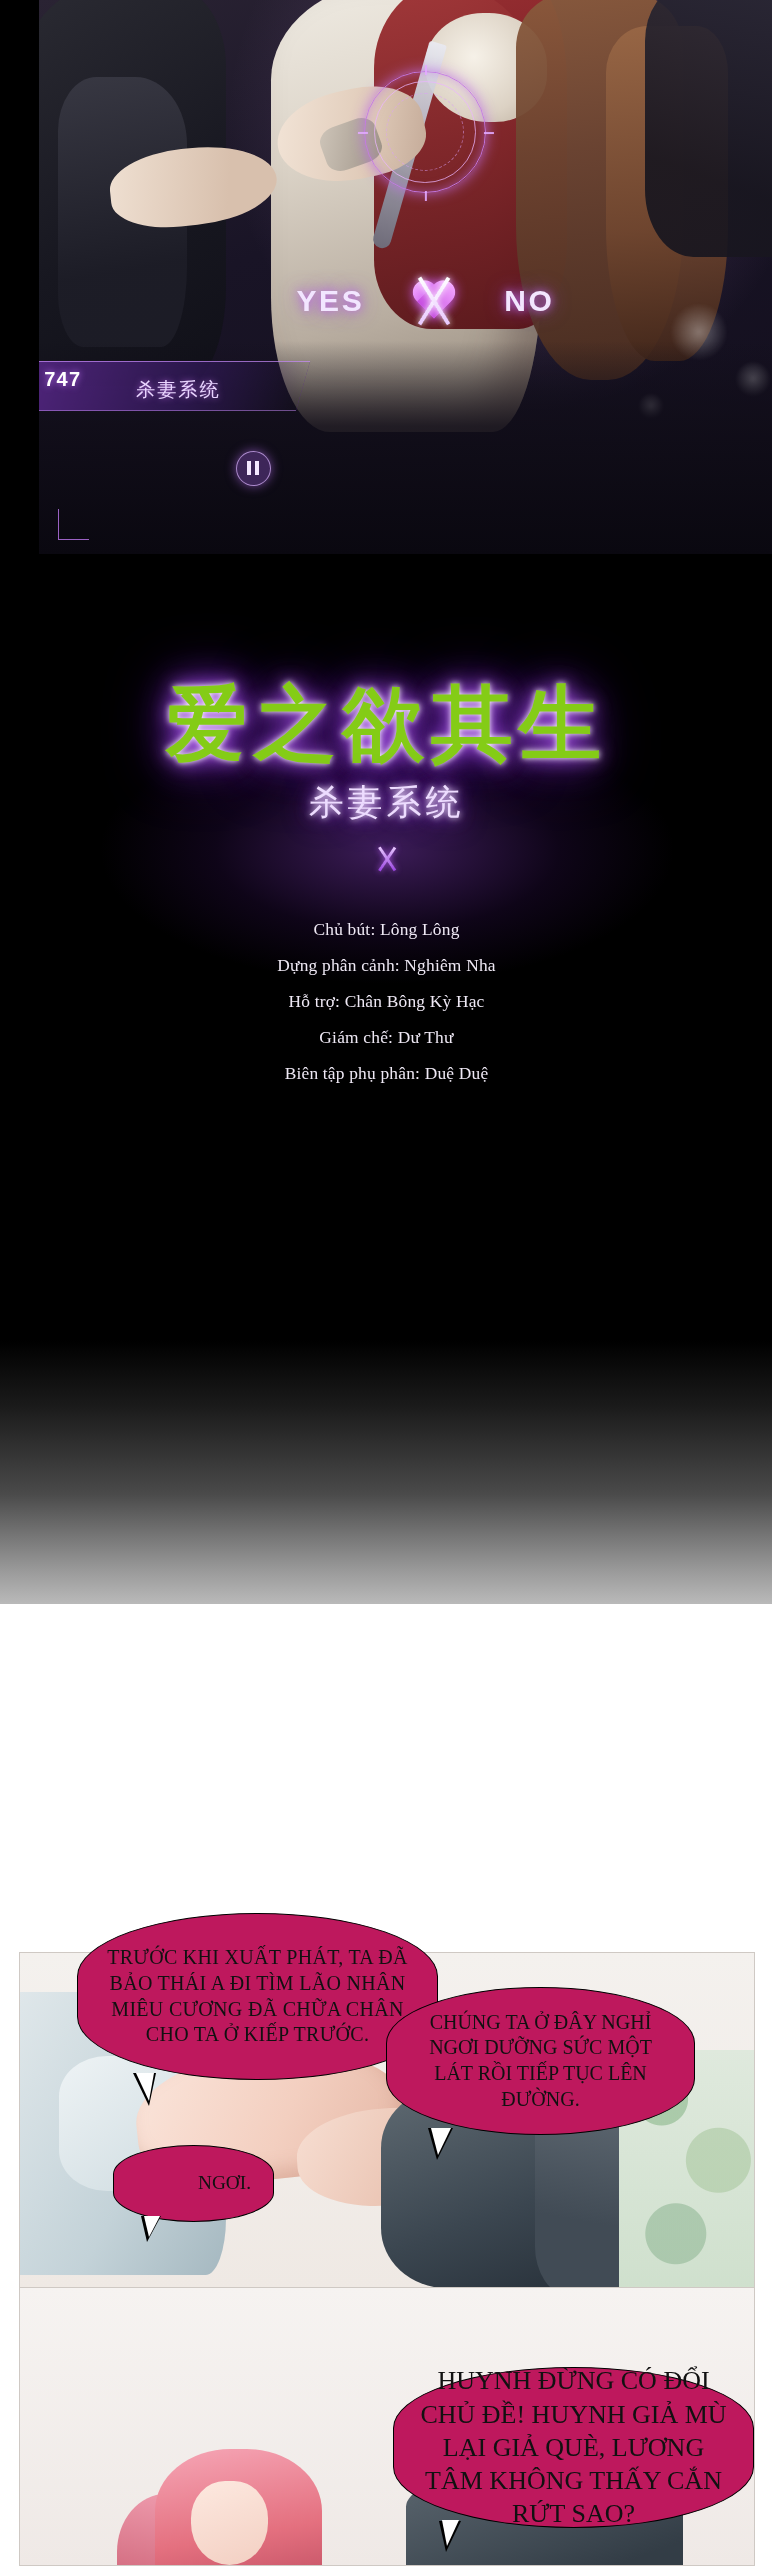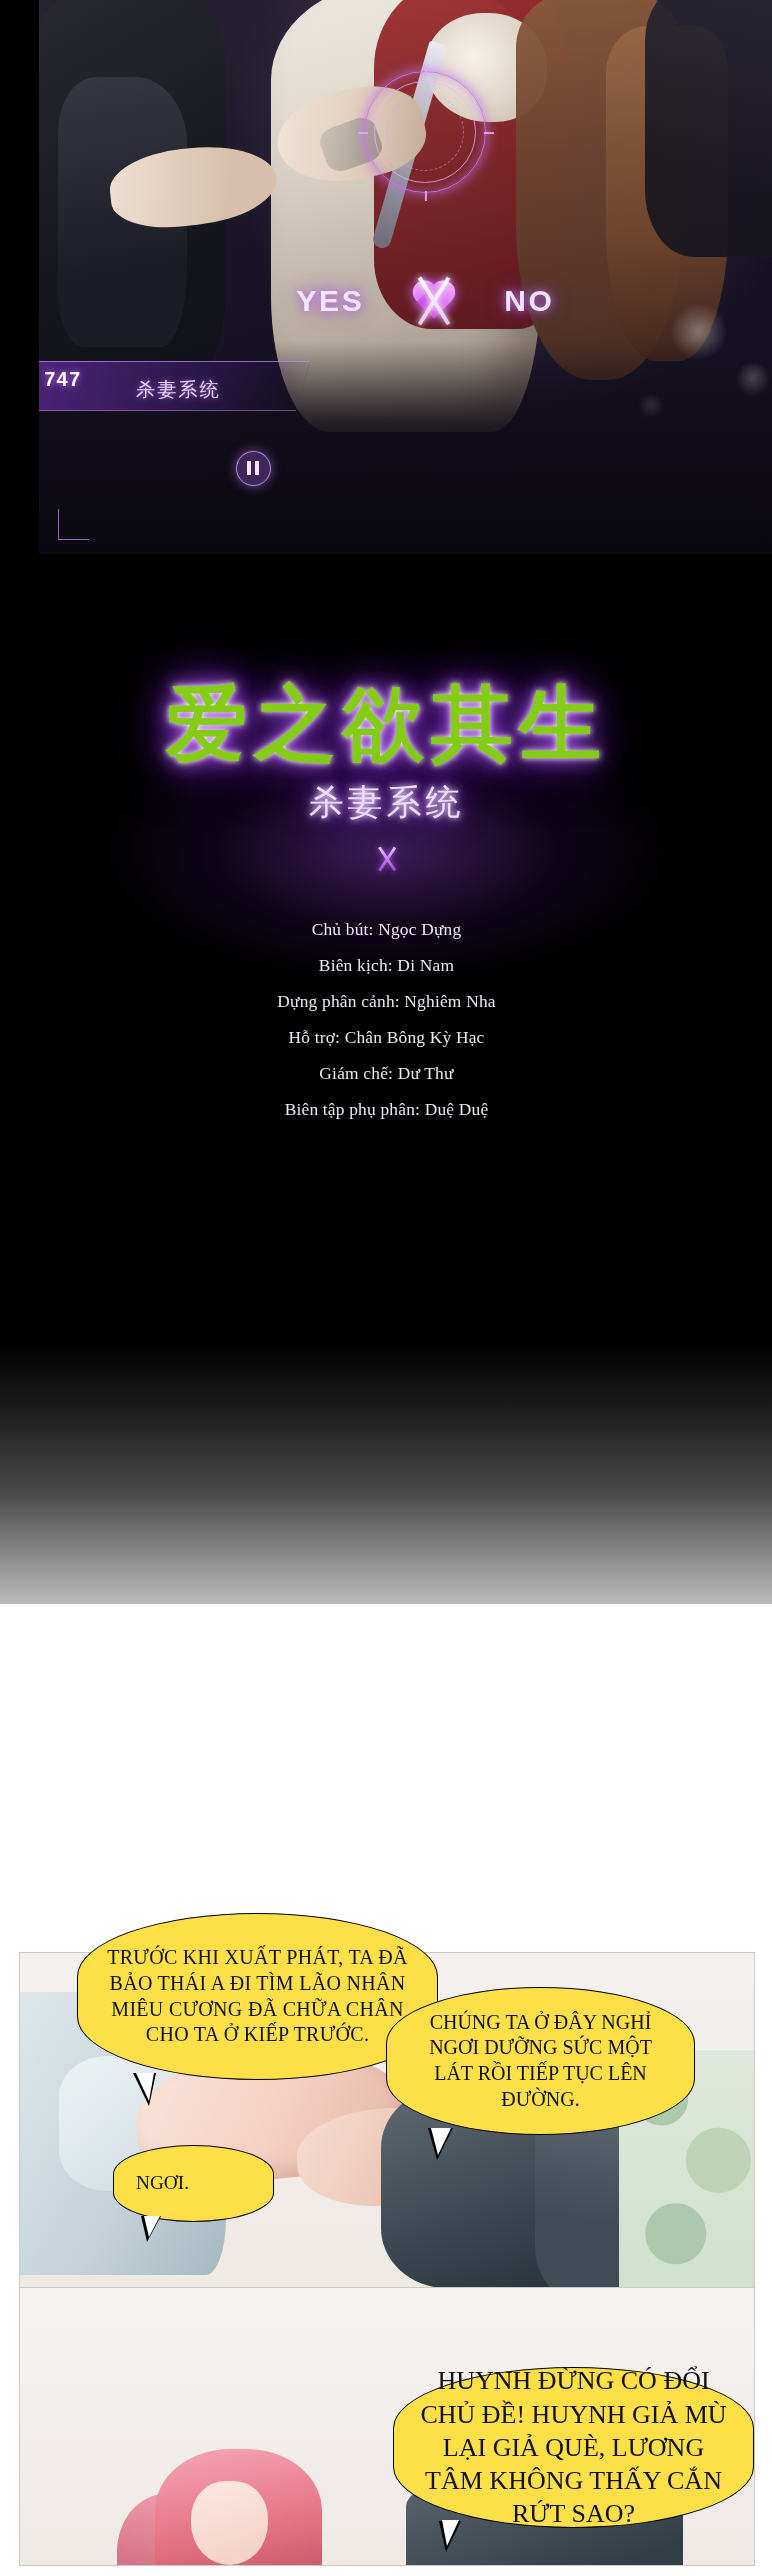--- a/index.html
+++ b/index.html
@@ -454,30 +454,30 @@
     position: absolute;
     left: 386px; top: 193px;
     width: 277px; height: 129px;
     background: linear-gradient(160deg,#59646d 0%, #333d46 70%);
     border-radius: 20% 20% 10% 10%;
   }
 
   
   .bubble {
     position: absolute;
-    background: #fde047;
+    background: #be185d;
     border: 1.9px solid #000000;
     border-radius: 50% / 38%;
     text-align: center;
     color: #111;
     font-family: "Liberation Serif", serif;
     line-height: 1.28;
     display: flex;
     align-items: center;
-    justify-content: flex-start;
+    justify-content: flex-end;
     padding: 16.7px 22px;
     box-sizing: border-box;
     z-index: 5;
   }
   .bubble .txt { display: block; }
 
   #bubble1 { left: 77px; top: 309px; width: 361px; height: 167px; font-size: 20px; letter-spacing: 0.3px; }
   #bubble1 .tail-d {
     position: absolute; left: 55px; bottom: -27px;
     width: 0; height: 0;
@@ -598,22 +598,21 @@
 </div>
 
 <div class="main-title">爱之欲其生</div>
 <div class="sub-title">杀妻系统</div>
 <div class="title-mark">
   <div class="m1"></div>
   <div class="m2"></div>
 </div>
 
 <div class="credits">
-  <p class="line">Chủ bút: Ngọc Dựng</p>
-  <p class="line">Biên kịch: Di Nam</p>
+  <p class="line">Chủ bút: Lông Lông</p>
   <p class="line">Dựng phân cảnh: Nghiêm Nha</p>
   <p class="line">Hỗ trợ: Chân Bông Kỳ Hạc</p>
   <p class="line">Giám chế: Dư Thư</p>
   <p class="line">Biên tập phụ phân: Duệ Duệ</p>
 </div>
 
 <div class="fade-gray"></div>
 
 <div class="panel-comic">
 

